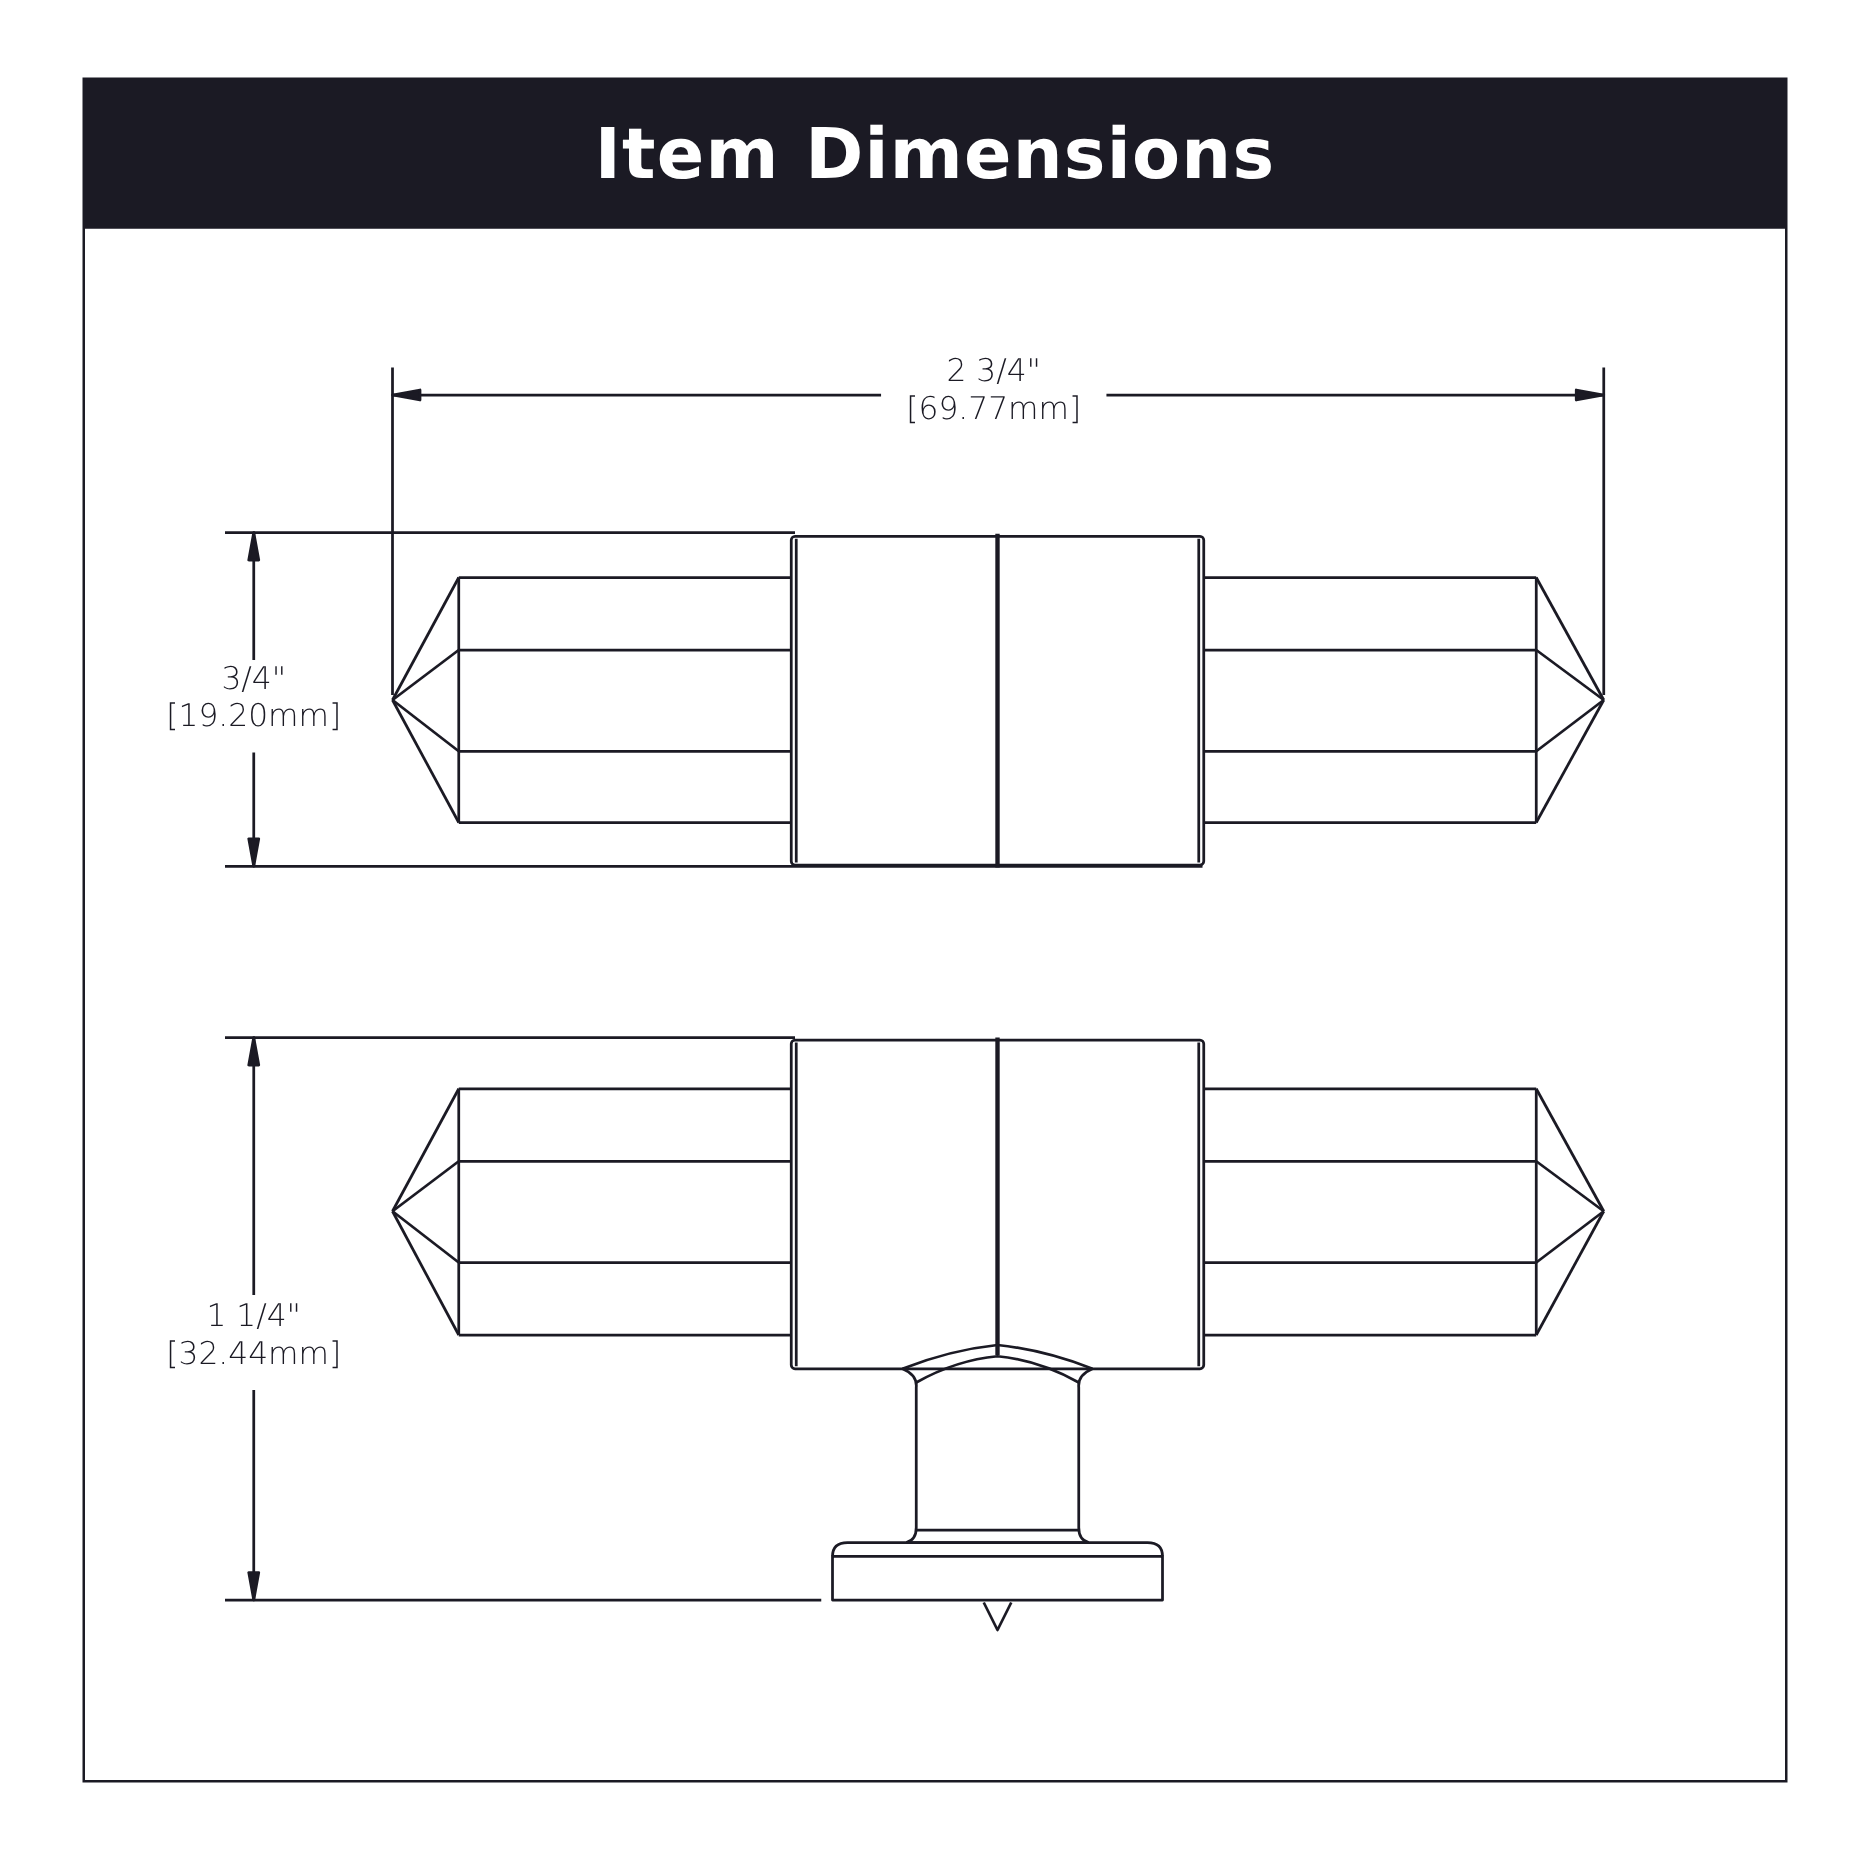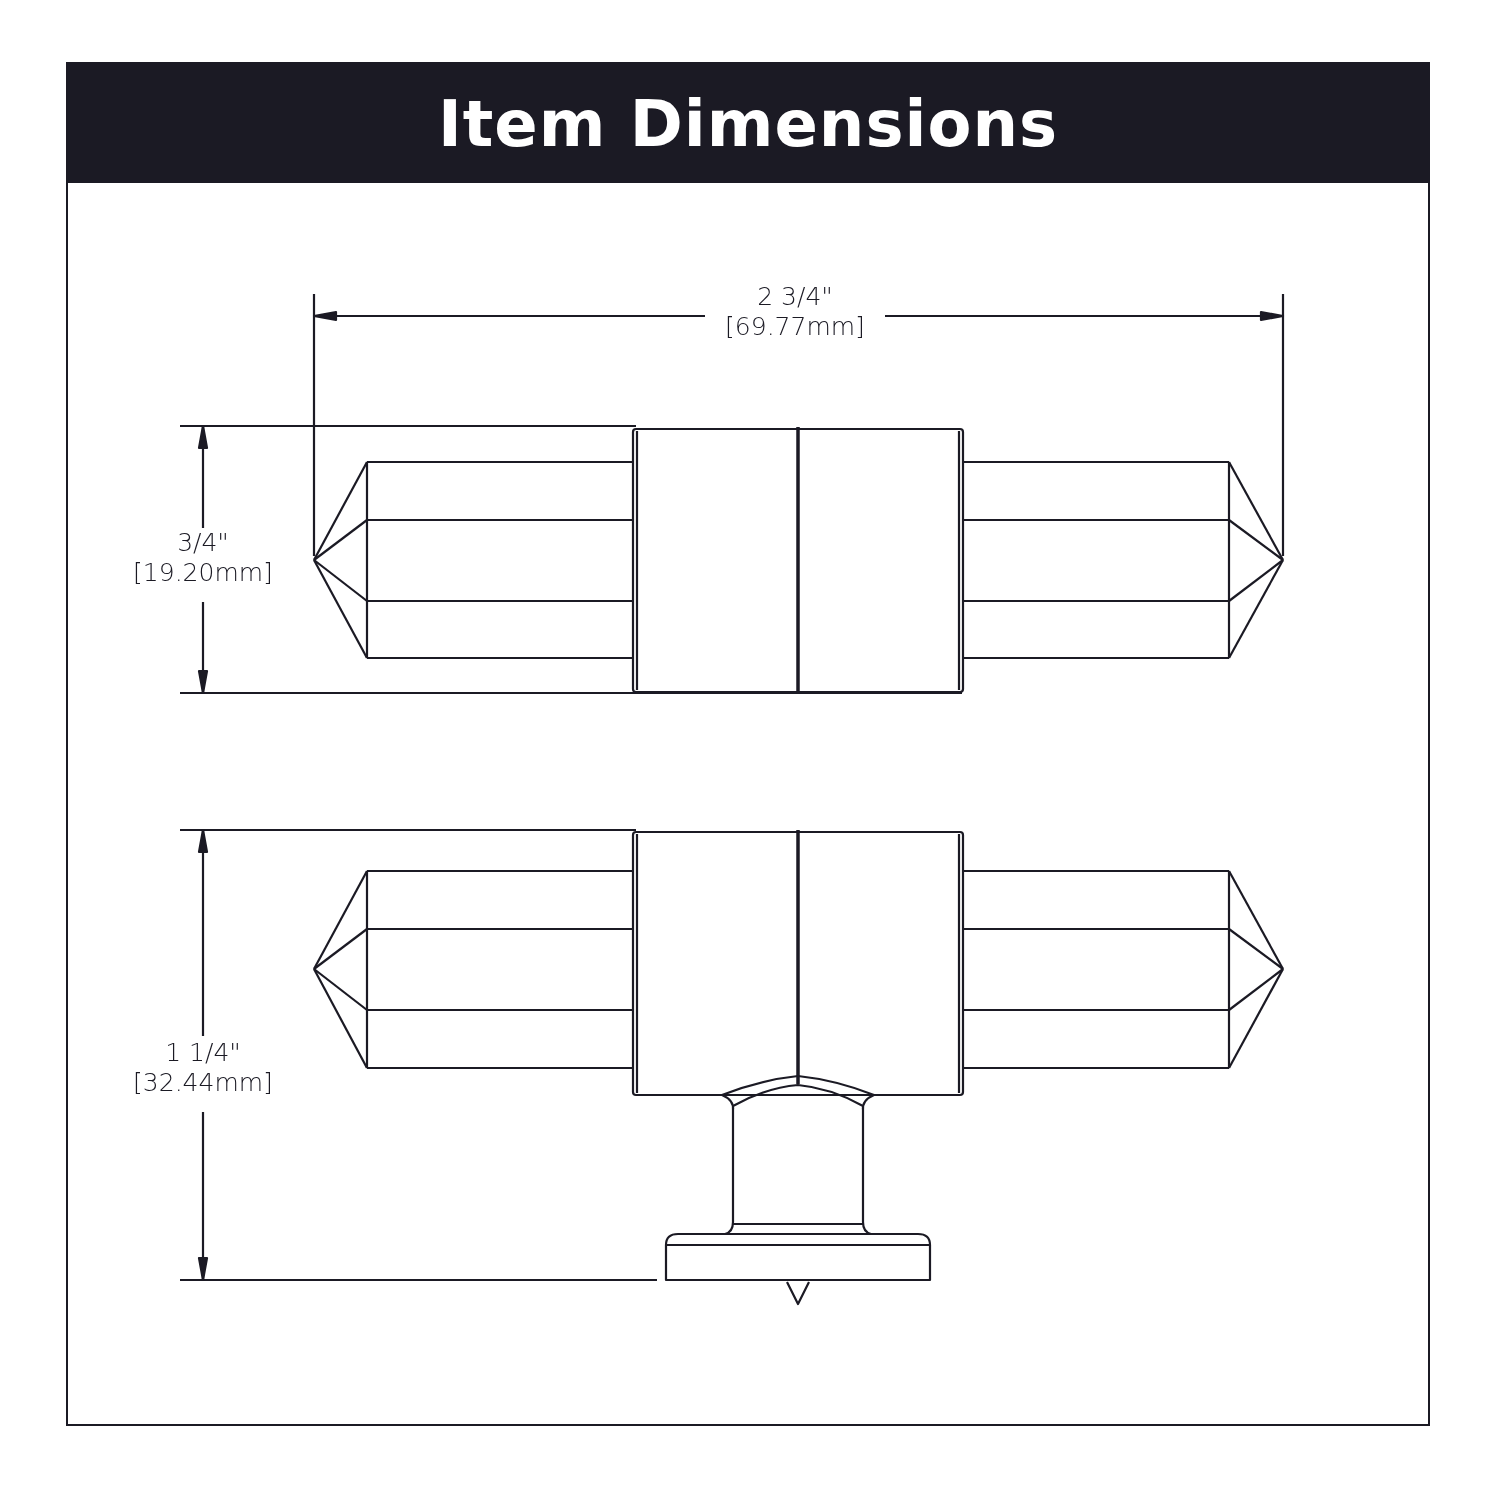--- a/index.html
+++ b/index.html
@@ -7,21 +7,21 @@
   .frame {
     position: absolute; left: 66px; top: 62px; width: 1360px; height: 1360px;
     border: 2px solid #1b1a24; box-sizing: content-box; background: #fff;
   }
   .header {
     position: absolute; left: 0; top: 0; width: 1360px; height: 119px;
     background: #1b1a24; display: flex; align-items: center; justify-content: center;
   }
   .header-title {
     color: #ffffff; font-family: "DejaVu Sans", sans-serif; font-weight: bold;
-    font-size: 64px; letter-spacing: 1px; line-height: 1;
+    font-size: 56px; letter-spacing: 1px; line-height: 1;
   }
   svg.drawing { position: absolute; left: 0; top: 0; }
   .dim-label {
     position: absolute; font-family: "DejaVu Sans", sans-serif; font-size: 25px;
     color: #1b1a24; text-align: center; line-height: 30px; background: #fff;
     font-weight: 300;
   }
   .dim-label span { display: block; }
 </style>
 </head>

